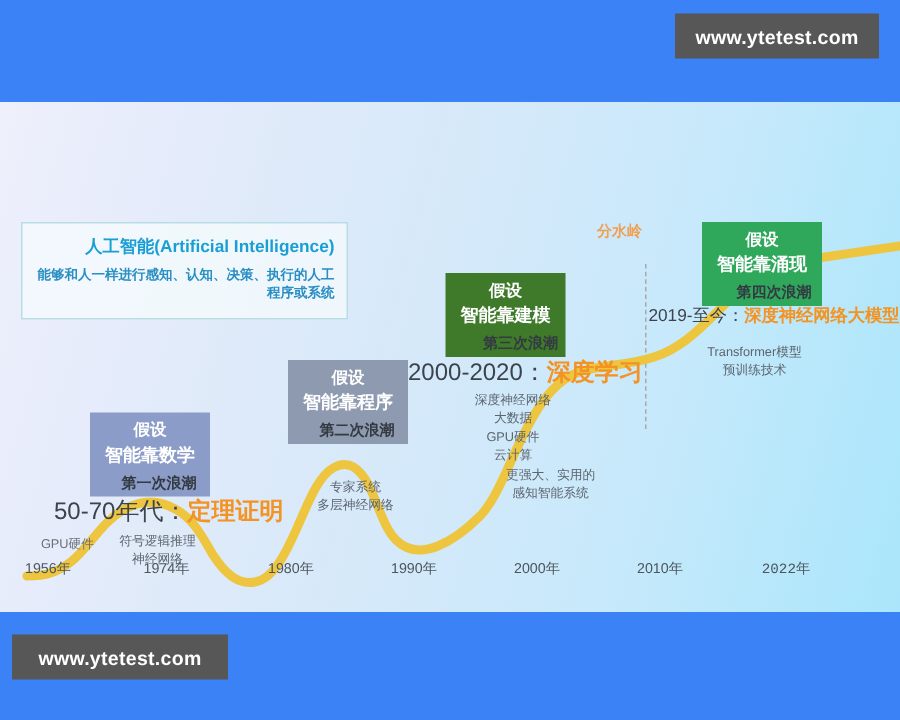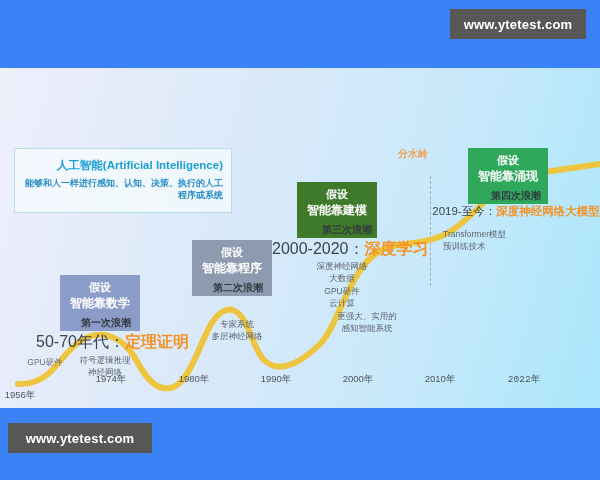--- a/index.html
+++ b/index.html
@@ -186,26 +186,26 @@
 感知智能系统</div>
 
     <div class="chip" style="left:468px; top:80px; background:#2fa85c;">
       <span>假设</span>
       <span class="l2">智能靠涌现</span>
     </div>
     <div class="wave" style="left:430px; top:120px; width:172px;">
       <div class="wname">第四次浪潮</div>
       <div class="wera wbig"><span>2019-至今：</span><b>深度神经网络大模型</b></div>
     </div>
-    <div class="sub" style="left:443px; top:160px; width:120px; white-space:pre-line; text-align:left;">Transformer模型
+    <div class="sub" style="left:443px; top:160px; width:120px; white-space:pre-line; text-align:center;">Transformer模型
 预训练技术</div>
 
     <div id="birth">GPU硬件</div>
     <div id="axis">
-      <div class="ytick" style="left:20px;margin-top:16px;">1956年</div>
+      <div class="ytick" style="left:32px;">1956年</div>
       <div class="ytick" style="left:111px;">1974年</div>
       <div class="ytick" style="left:194px;">1980年</div>
       <div class="ytick" style="left:276px;">1990年</div>
       <div class="ytick" style="left:358px;">2000年</div>
       <div class="ytick" style="left:440px;">2010年</div>
       <div class="ytick" style="left:524px;font-family:Liberation Mono, monospace;">2022年</div>
     </div>
 
   </div>
 

